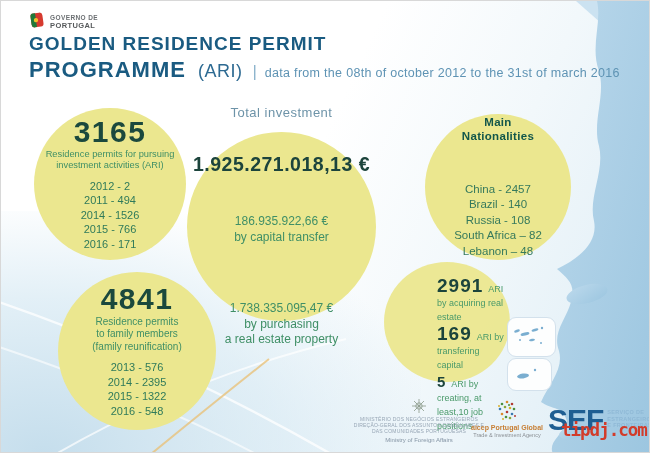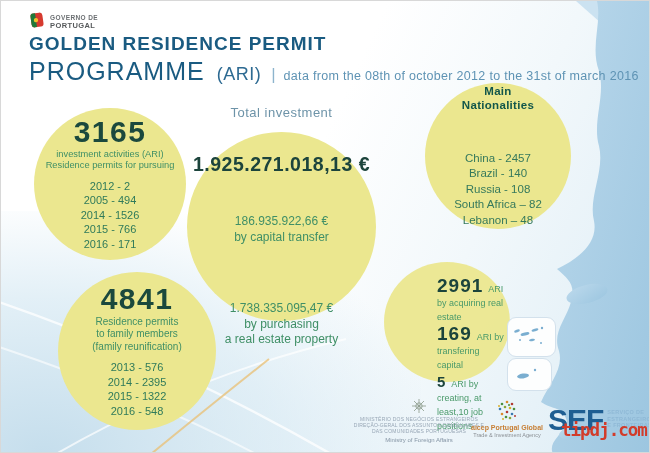--- a/index.html
+++ b/index.html
@@ -13,30 +13,30 @@
   
   #wash{left:0;top:210px;width:420px;height:243px;
     background:radial-gradient(ellipse at 10% 100%, rgba(187,216,233,.85) 0%, rgba(203,227,240,.55) 45%, rgba(255,255,255,0) 75%);}
   svg{display:block;}
   
   #gov-logo{left:29px;top:10px;display:flex;align-items:flex-start;gap:5px;}
   .gov-text{font-size:6.5px;font-weight:bold;color:#6b6f72;line-height:8px;letter-spacing:.4px;padding-top:3px;}
   .gov-text .l2{font-size:7.5px;color:#55585a;}
   #title1{left:28px;top:32px;font-size:19px;font-weight:bold;color:#1a5b81;letter-spacing:1px;}
   #title2{left:28px;top:56px;display:flex;align-items:baseline;white-space:nowrap;}
-  #title2 .prog{font-size:25px;font-weight:normal;color:#1a5b81;letter-spacing:1px;}
+  #title2 .prog{font-size:22px;font-weight:bold;color:#1a5b81;letter-spacing:1px;}
   #title2 .ari{font-size:18px;font-weight:400;color:#2d6a92;letter-spacing:.5px;margin-left:12px;}
   #title2 .sep{font-size:17px;color:#8db4cd;margin:0 8px 0 10px;font-weight:300;}
   #title2 .sub{font-size:12.5px;color:#5e93b4;letter-spacing:.3px;}
   
   .circle{border-radius:50%;background:#ebe78f;display:flex;flex-direction:column;
     align-items:center;justify-content:center;text-align:center;}
   #c-ari{left:33px;top:107px;width:152px;height:152px;}
   #c-invest{left:186px;top:131px;width:189px;height:189px;gap:28px;}
-  #c-nat{left:424px;top:82px;width:146px;height:146px;gap:28px;}
+  #c-nat{left:424px;top:113px;width:146px;height:146px;gap:28px;}
   #c-fam{left:57px;top:271px;width:158px;height:158px;}
   #c-stats{left:383px;top:261px;width:126px;height:120px;border-radius:50%;background:#ebe78f;opacity:.95;}
   .big-num{font-size:30px;font-weight:bold;color:#1b493d;letter-spacing:1.5px;line-height:30px;}
   .c-label{font-size:9.3px;color:#3f8f66;line-height:11.5px;margin-top:2px;font-weight:500;}
   .years{margin-top:7px;font-size:11px;color:#2f7a5a;line-height:14.5px;font-weight:500;}
   .ti-title{font-size:13px;color:#6d93a8;letter-spacing:.5px;}
   .ti-total{font-size:19.5px;font-weight:bold;color:#1c443c;letter-spacing:.5px;margin:5px 0 10px 0;}
   .ti-sub{font-size:12px;color:#3f8f66;line-height:15.5px;font-weight:500;}
   .ti-gap{height:12px;}
   .nat-title{font-size:11.5px;font-weight:bold;color:#12564a;line-height:14px;letter-spacing:.3px;}
@@ -123,26 +123,26 @@
   <div class="abs" id="title2">
     <span class="prog">PROGRAMME</span>
     <span class="ari">(ARI)</span>
     <span class="sep">|</span>
     <span class="sub">data from the 08th of october 2012 to the 31st of march 2016</span>
   </div>
 
   <div class="abs circle" id="c-ari">
     <div class="big-num">3165</div>
     <div class="c-label">
+      <div>Residence permits for pursuing</div>
       <div>investment activities (ARI)</div>
-      <div>Residence permits for pursuing</div>
     </div>
     <div class="years">
       <div>2012 - 2</div>
-      <div>2005 - 494</div>
+      <div>2011 - 494</div>
       <div>2014 - 1526</div>
       <div>2015 - 766</div>
       <div>2016 - 171</div>
     </div>
   </div>
 
   <div class="abs circle" id="c-invest">
     <div class="ti-title">Total investment</div>
     <div class="ti-total">1.925.271.018,13 €</div>
     <div class="ti-sub">

